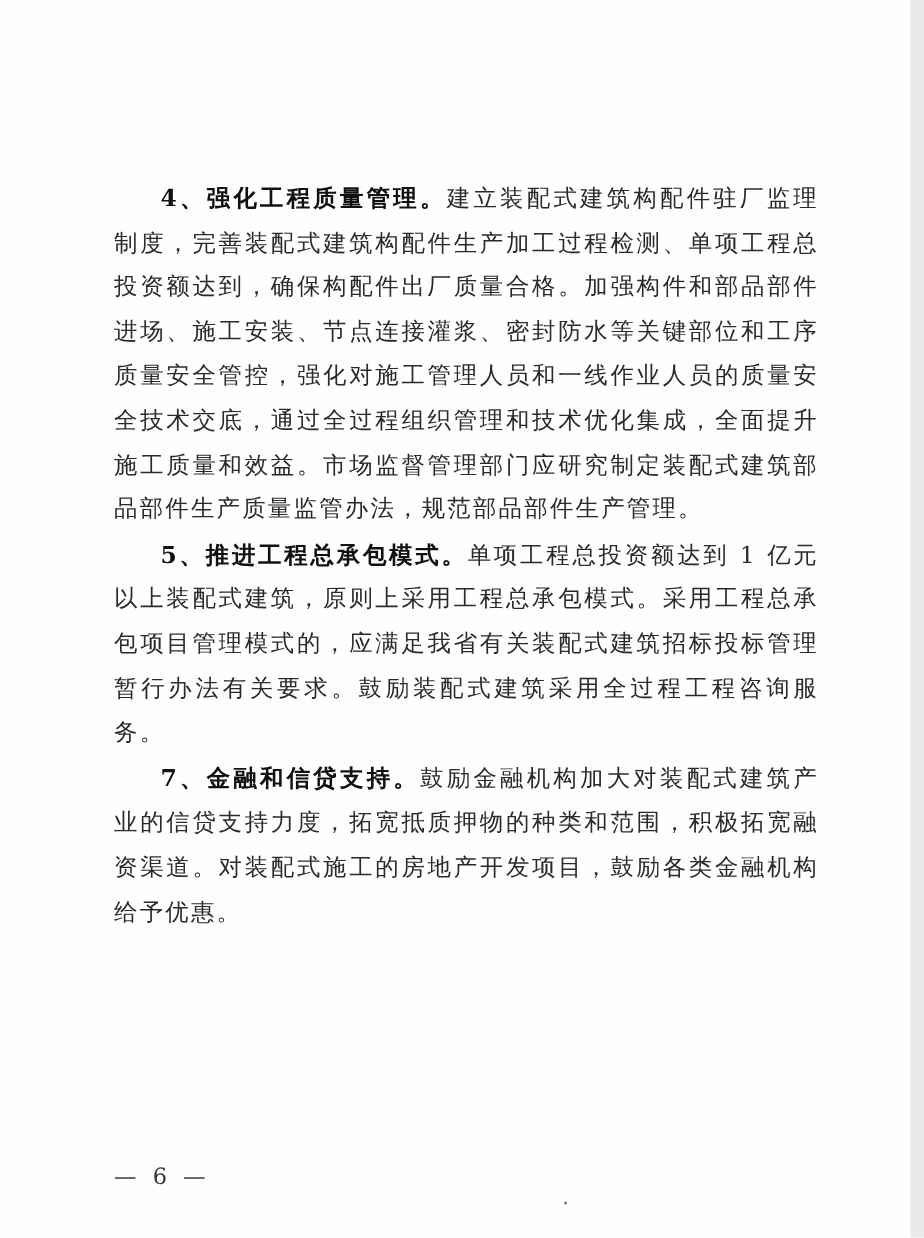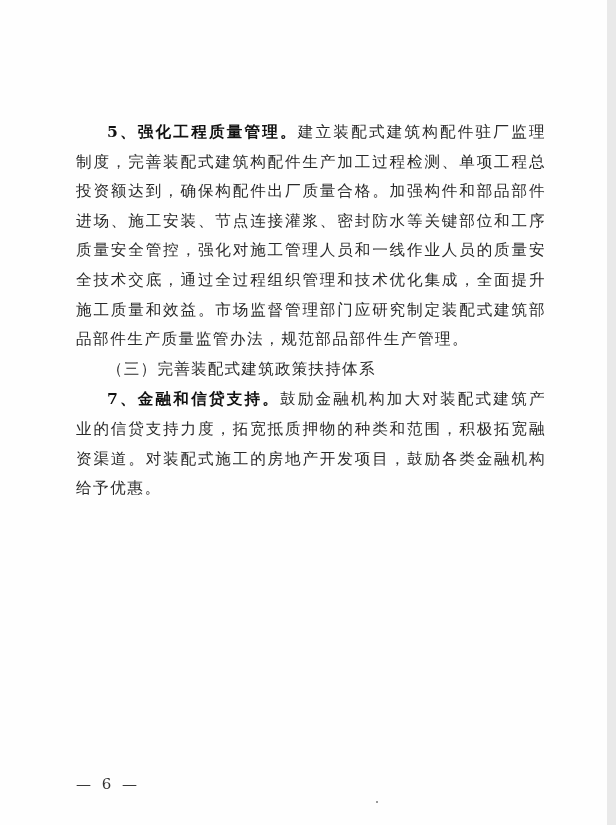--- a/index.html
+++ b/index.html
@@ -27,20 +27,20 @@
   }
   .speck { position: absolute; left: 376px; top: 801px; width: 2px; height: 2px; background: #777; border-radius: 1px; }
 </style>
 </head>
 <body>
 
 <div class="page">
   <div class="right-edge"></div>
 
   <div class="text-block">
-    <p class="para"><b>5、强化工程质量管理。</b><span>建立装配式建筑构配件驻厂监理制度，完善装配式建筑构配件生产加工过程检测、单项工程总投资额达到，确保构配件出厂质量合格。加强构件和部品部件进场、施工安装、节点连接灌浆、密封防水等关键部位和工序质量安全管控，强化对施工管理人员和一线作业人员的质量安全技术交底，通过全过程组织管理和技术优化集成，全面提升施工质量和效益。市场监督管理部门应研究制定装配式建筑部品部件生产质量监管办法，规范部品部件生产管理。</span></p>
-    <p class="subhead">（三）完善装配式建筑政策扶持体系</p>
+    <p class="para"><b>4、强化工程质量管理。</b><span>建立装配式建筑构配件驻厂监理制度，完善装配式建筑构配件生产加工过程检测、单项工程总投资额达到，确保构配件出厂质量合格。加强构件和部品部件进场、施工安装、节点连接灌浆、密封防水等关键部位和工序质量安全管控，强化对施工管理人员和一线作业人员的质量安全技术交底，通过全过程组织管理和技术优化集成，全面提升施工质量和效益。市场监督管理部门应研究制定装配式建筑部品部件生产质量监管办法，规范部品部件生产管理。</span></p>
+    <p class="para"><b>5、推进工程总承包模式。</b><span>单项工程总投资额达到 1 亿元以上装配式建筑，原则上采用工程总承包模式。采用工程总承包项目管理模式的，应满足我省有关装配式建筑招标投标管理暂行办法有关要求。鼓励装配式建筑采用全过程工程咨询服务。</span></p>
     <p class="para"><b>7、金融和信贷支持。</b><span>鼓励金融机构加大对装配式建筑产业的信贷支持力度，拓宽抵质押物的种类和范围，积极拓宽融资渠道。对装配式施工的房地产开发项目，鼓励各类金融机构给予优惠。</span></p>
   </div>
 
   <div class="page-number">— 6 —</div>
   <div class="speck"></div>
 </div>
 
 </body></html>

